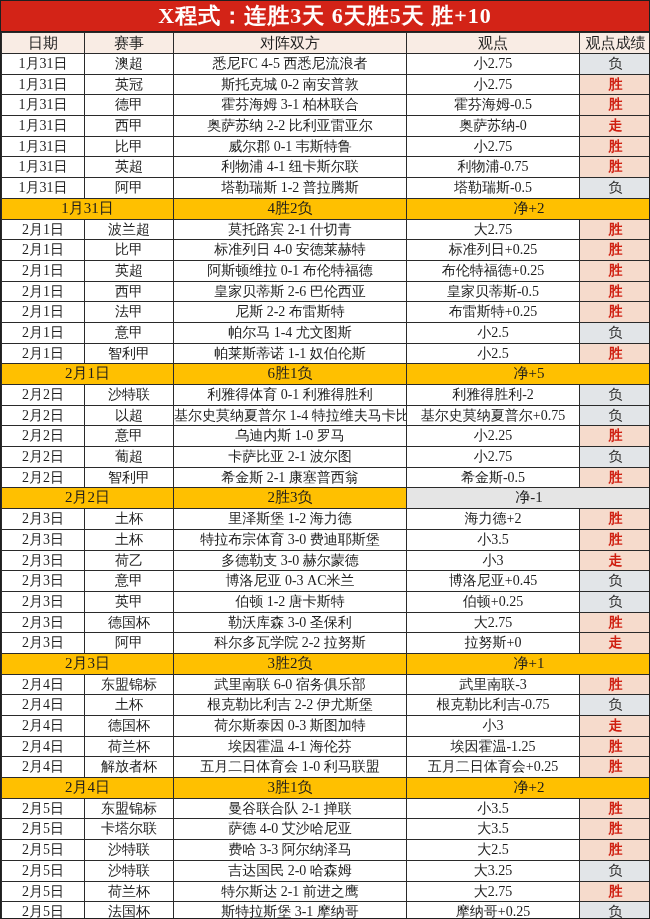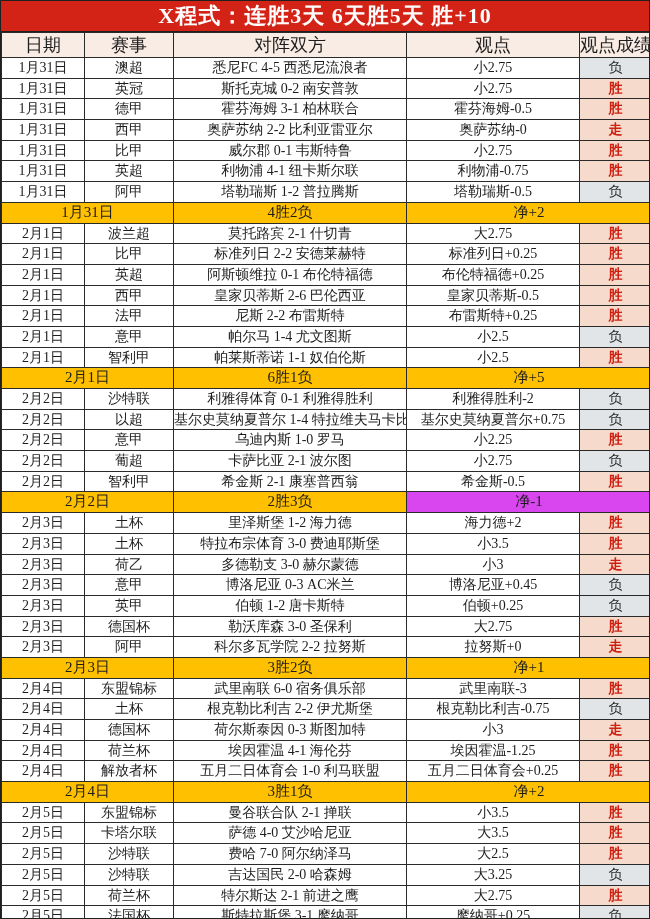--- a/index.html
+++ b/index.html
@@ -32,37 +32,37 @@
     border:1px solid #2a2a2a;
     text-align:center;
     white-space:nowrap;
     overflow:hidden;
     padding:0;
   }
   thead th{
     height:20px;
     background:#f9ece4;
     color:#1d1d1d;
-    font-size:18px;
+    font-size:15px;
     font-weight:normal;
     text-align:center;
   }
   tbody td{
     height:19.68px;
     font-size:14px;
     color:#1d1d1d;
     background:#ffffff;
     line-height:19.68px;
   }
   td.res-win{background:#f6dbcc;color:#cf1f10;font-weight:bold;}
   td.res-push{background:#f6dbcc;color:#cf1f10;font-weight:bold;}
   td.res-loss{background:#e2e5e8;color:#2b2b2b;}
   tr.summary-row td{font-size:15px;color:#1c1c1c;}
   td.sum-y{background:#ffc000;}
-  td.sum-g{background:#d946ef;}
+  td.sum-g{background:#e5e5e5;}
 </style>
 </head>
 <body>
 
 <div class="page">
   <div class="title-bar">X程式：连胜3天  6天胜5天  胜+10</div>
   <table>
     <colgroup>
       <col style="width:83px">
       <col style="width:89px">
@@ -137,21 +137,21 @@
         <tr>
           <td>2月1日</td>
           <td>波兰超</td>
           <td>莫托路宾 2-1 什切青</td>
           <td>大2.75</td>
           <td class="res-win">胜</td>
         </tr>
         <tr>
           <td>2月1日</td>
           <td>比甲</td>
-          <td>标准列日 2-2 安德莱赫特</td>
+          <td>标准列日 4-0 安德莱赫特</td>
           <td>标准列日+0.25</td>
           <td class="res-win">胜</td>
         </tr>
         <tr>
           <td>2月1日</td>
           <td>英超</td>
           <td>阿斯顿维拉 0-1 布伦特福德</td>
           <td>布伦特福德+0.25</td>
           <td class="res-win">胜</td>
         </tr>
@@ -332,21 +332,21 @@
         <tr>
           <td>2月5日</td>
           <td>卡塔尔联</td>
           <td>萨德 4-0 艾沙哈尼亚</td>
           <td>大3.5</td>
           <td class="res-win">胜</td>
         </tr>
         <tr>
           <td>2月5日</td>
           <td>沙特联</td>
-          <td>费哈 7-0 阿尔纳泽马</td>
+          <td>费哈 3-3 阿尔纳泽马</td>
           <td>大2.5</td>
           <td class="res-win">胜</td>
         </tr>
         <tr>
           <td>2月5日</td>
           <td>沙特联</td>
           <td>吉达国民 2-0 哈森姆</td>
           <td>大3.25</td>
           <td class="res-loss">负</td>
         </tr>

